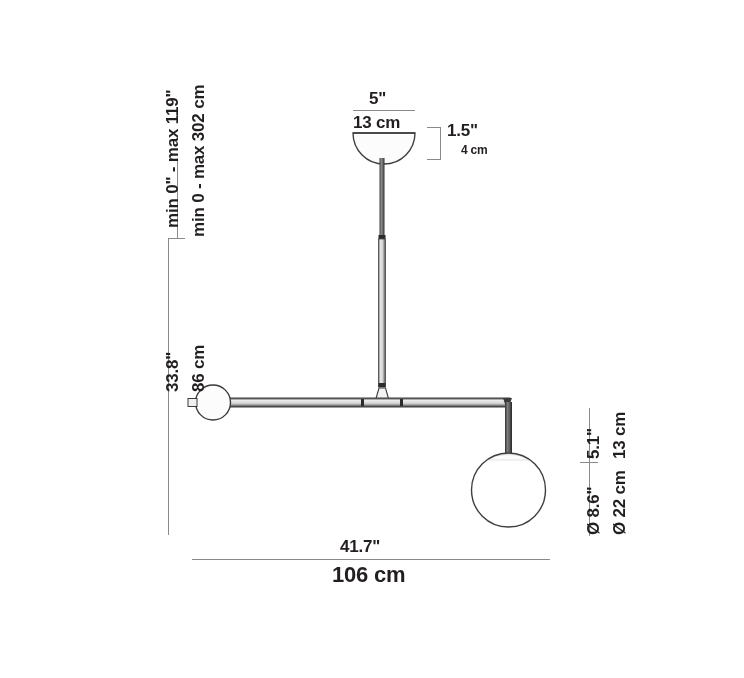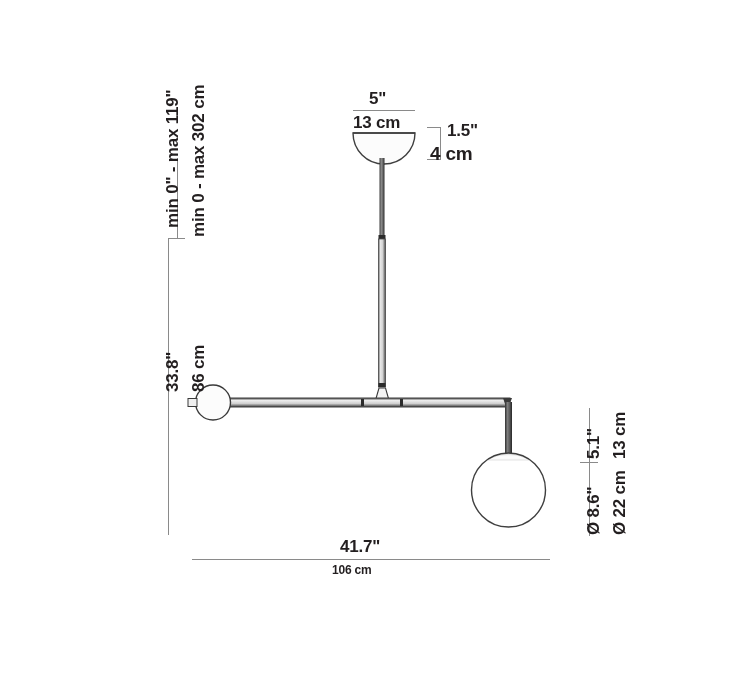--- a/index.html
+++ b/index.html
@@ -142,27 +142,27 @@
   <div class="lbl rot" style="left:164px; top:392px; font-size:17px;">33.8"</div>
 
   <div class="lbl rot" style="left:190px; top:392px; font-size:17px;">86 cm</div>
 
   <div class="lbl" style="left:369px; top:90px; font-size:17px;">5"</div>
 
   <div class="lbl" style="left:353px; top:114px; font-size:17px;">13 cm</div>
 
   <div class="lbl" style="left:447px; top:122px; font-size:17px;">1.5"</div>
 
-  <div class="lbl" style="left:430px; top:144px; font-size:19px;text-align:right;">4 cm</div>
+  <div class="lbl" style="left:461px; top:144px; font-size:12px;text-align:right;">4 cm</div>
 
   <div class="lbl rot" style="left:585px; top:459px; font-size:17px;">5.1"</div>
 
   <div class="lbl rot" style="left:611px; top:459px; font-size:17px;">13 cm</div>
 
   <div class="lbl rot" style="left:585px; top:535px; font-size:17px;">Ø 8.6"</div>
 
   <div class="lbl rot" style="left:611px; top:535px; font-size:17px;">Ø 22 cm</div>
 
   <div class="lbl" style="left:340px; top:538px; font-size:17px;">41.7"</div>
 
-  <div class="lbl" style="left:332px; top:564px; font-size:12px;">106 cm</div>
+  <div class="lbl" style="left:332px; top:564px; font-size:22px;">106 cm</div>
 
 </div>
 
 </body></html>

